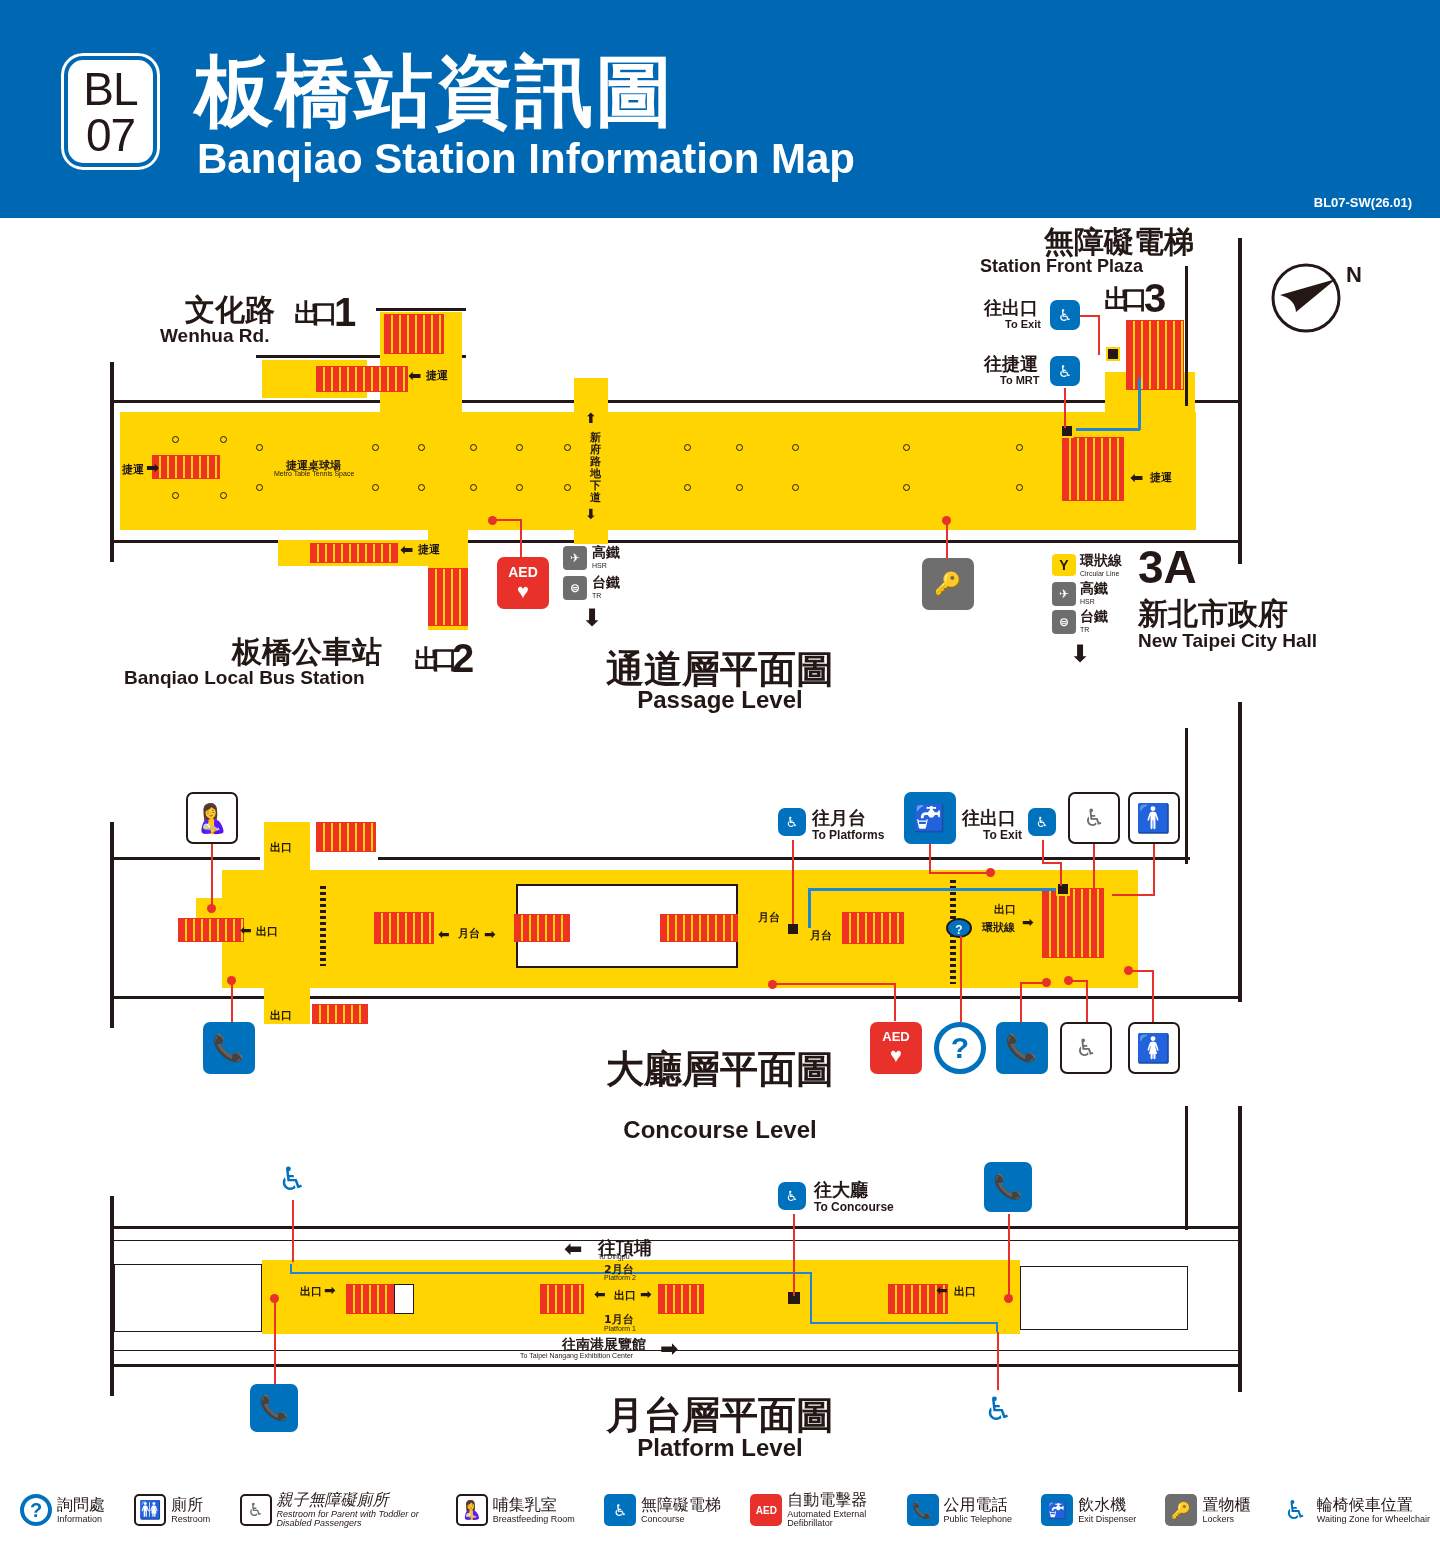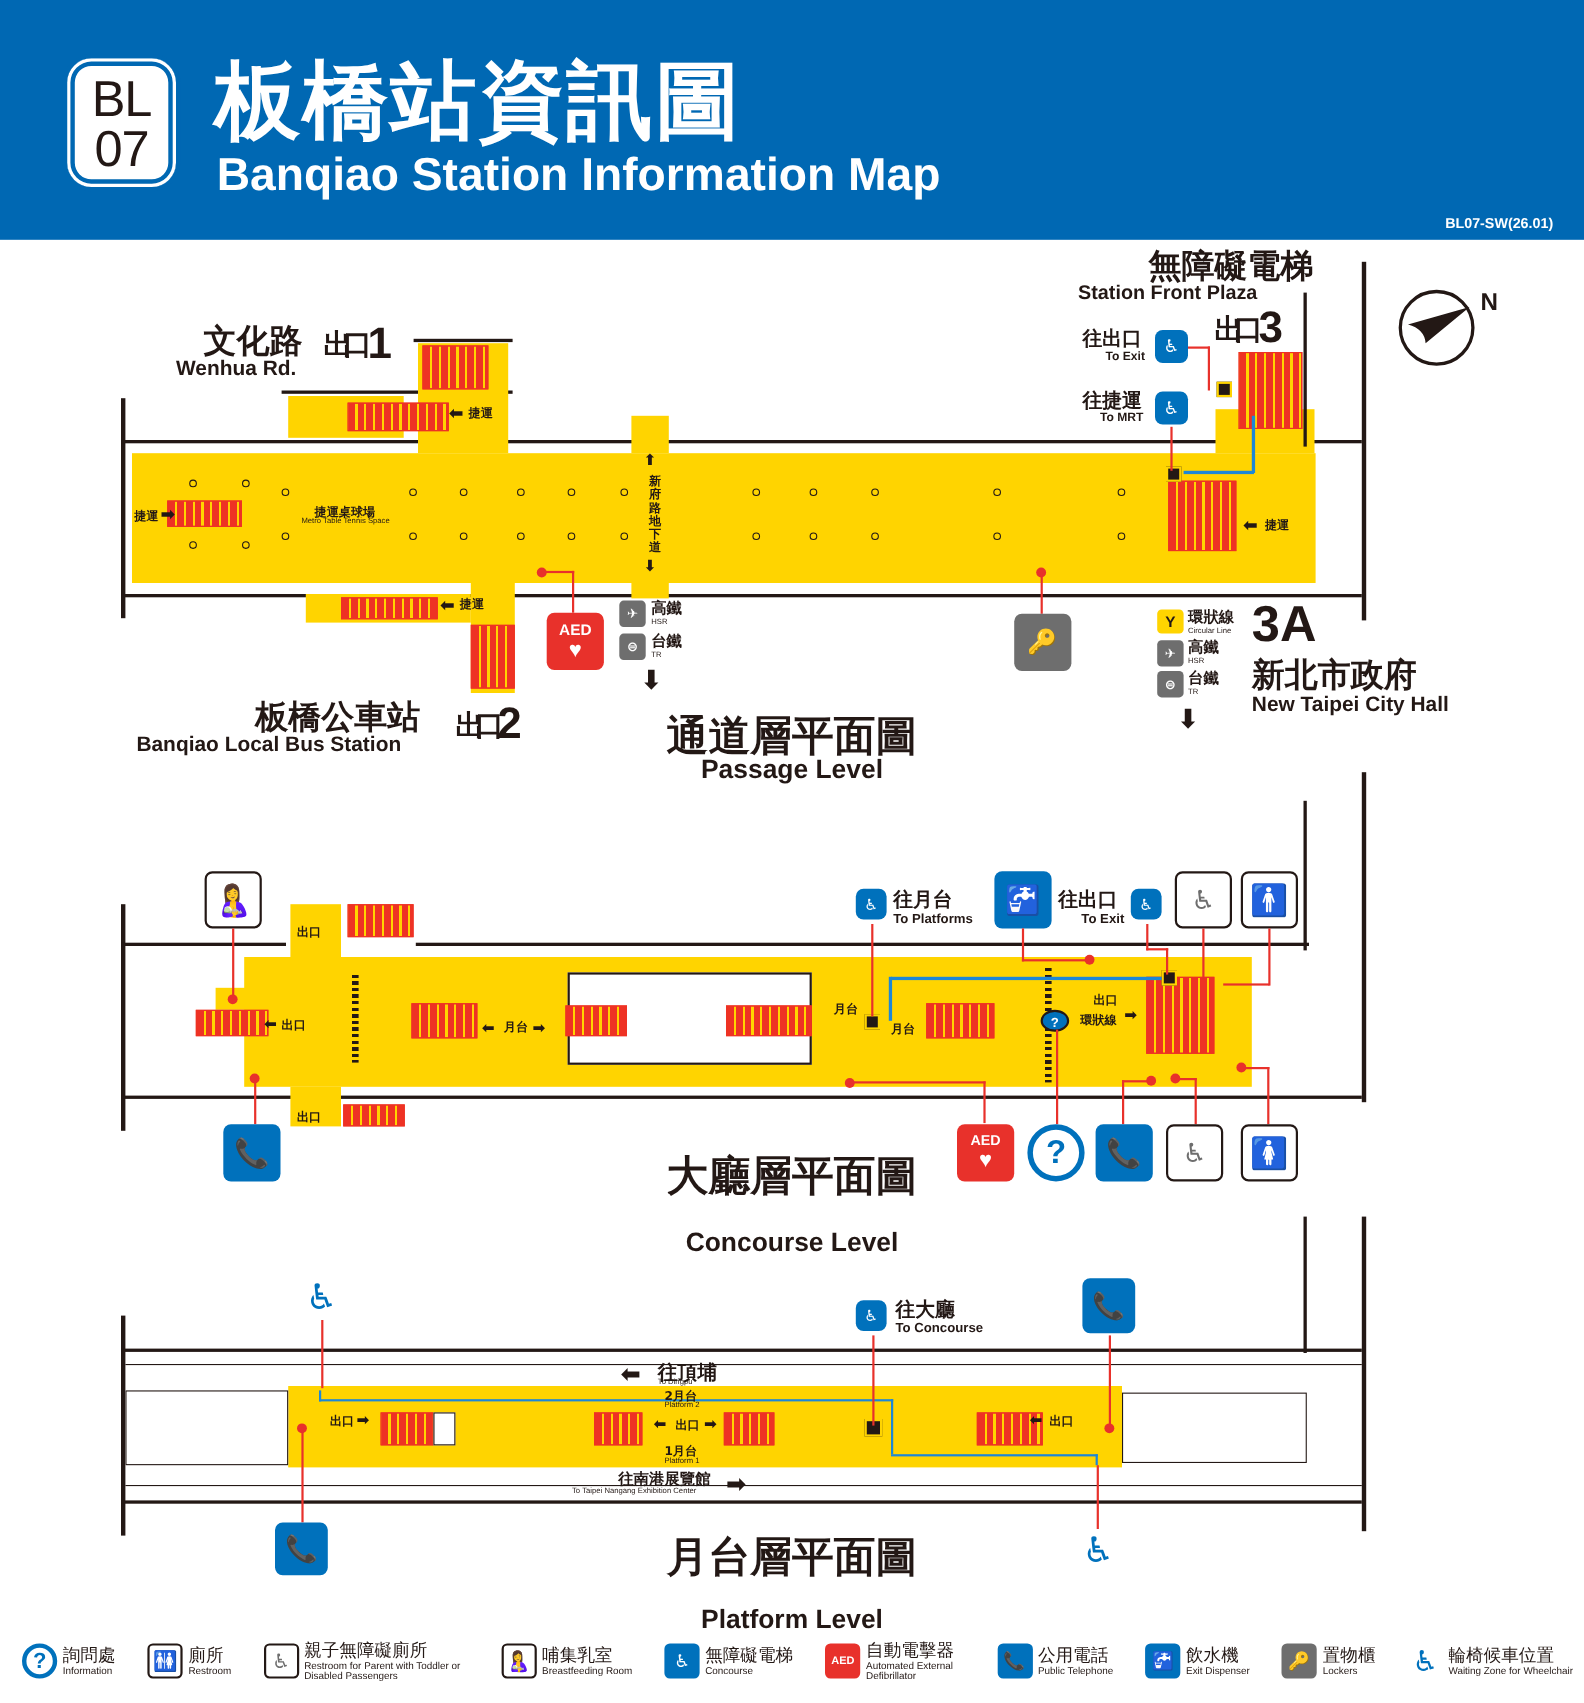--- a/index.html
+++ b/index.html
@@ -369,41 +369,41 @@
   <div class="abs dot" style="left:1004px;top:1294px;"></div>
 
   <div class="abs dot" style="left:270px;top:1294px;"></div>
   <div class="abs leader" style="left:274px;top:1298px;width:2px;height:86px;"></div>
   <div class="abs icon-box blue" style="left:250px;top:1384px;width:48px;height:48px;font-size:24px;">📞</div>
 
   <div class="abs leader" style="left:997px;top:1332px;width:2px;height:58px;"></div>
   <div class="abs" style="left:984px;top:1390px;font-size:32px;color:#0071bc;">♿</div>
 
   <div class="abs level-zh" style="left:520px;top:1390px;">月台層平面圖</div>
-  <div class="abs level-en" style="left:520px;top:1434px;margin-top:25px;">Platform Level</div>
+  <div class="abs level-en" style="left:520px;top:1434px;">Platform Level</div>
 </div>
 
 <div class="abs" style="left:20px;top:1492px;width:1410px;display:flex;justify-content:space-between;">
   <div class="legend-item">
     <div class="legend-icon" style="border-radius:50%;border:4px solid #0071bc;color:#0071bc;font-size:20px;">?</div>
     <div class="legend-text">
         <span class="legend-zh">詢問處</span>
         <span class="legend-en">Information</span>
       </div>
   </div>
   <div class="legend-item">
     <div class="legend-icon outline" style="font-size:18px;color:#29abe2;">🚻</div>
     <div class="legend-text">
         <span class="legend-zh">廁所</span>
         <span class="legend-en">Restroom</span>
       </div>
   </div>
   <div class="legend-item">
     <div class="legend-icon outline" style="font-size:18px;color:#6e6e6e;">♿</div>
-    <div class="legend-text" style="width:150px;">
+    <div class="legend-text" style="width:150px;font-style:italic;">
         <span class="legend-zh">親子無障礙廁所</span>
         <span class="legend-en">Restroom for Parent with Toddler or Disabled Passengers</span>
       </div>
   </div>
   <div class="legend-item">
     <div class="legend-icon outline" style="font-size:18px;color:#ee7f80;">🤱</div>
     <div class="legend-text">
         <span class="legend-zh">哺集乳室</span>
         <span class="legend-en">Breastfeeding Room</span>
       </div>

